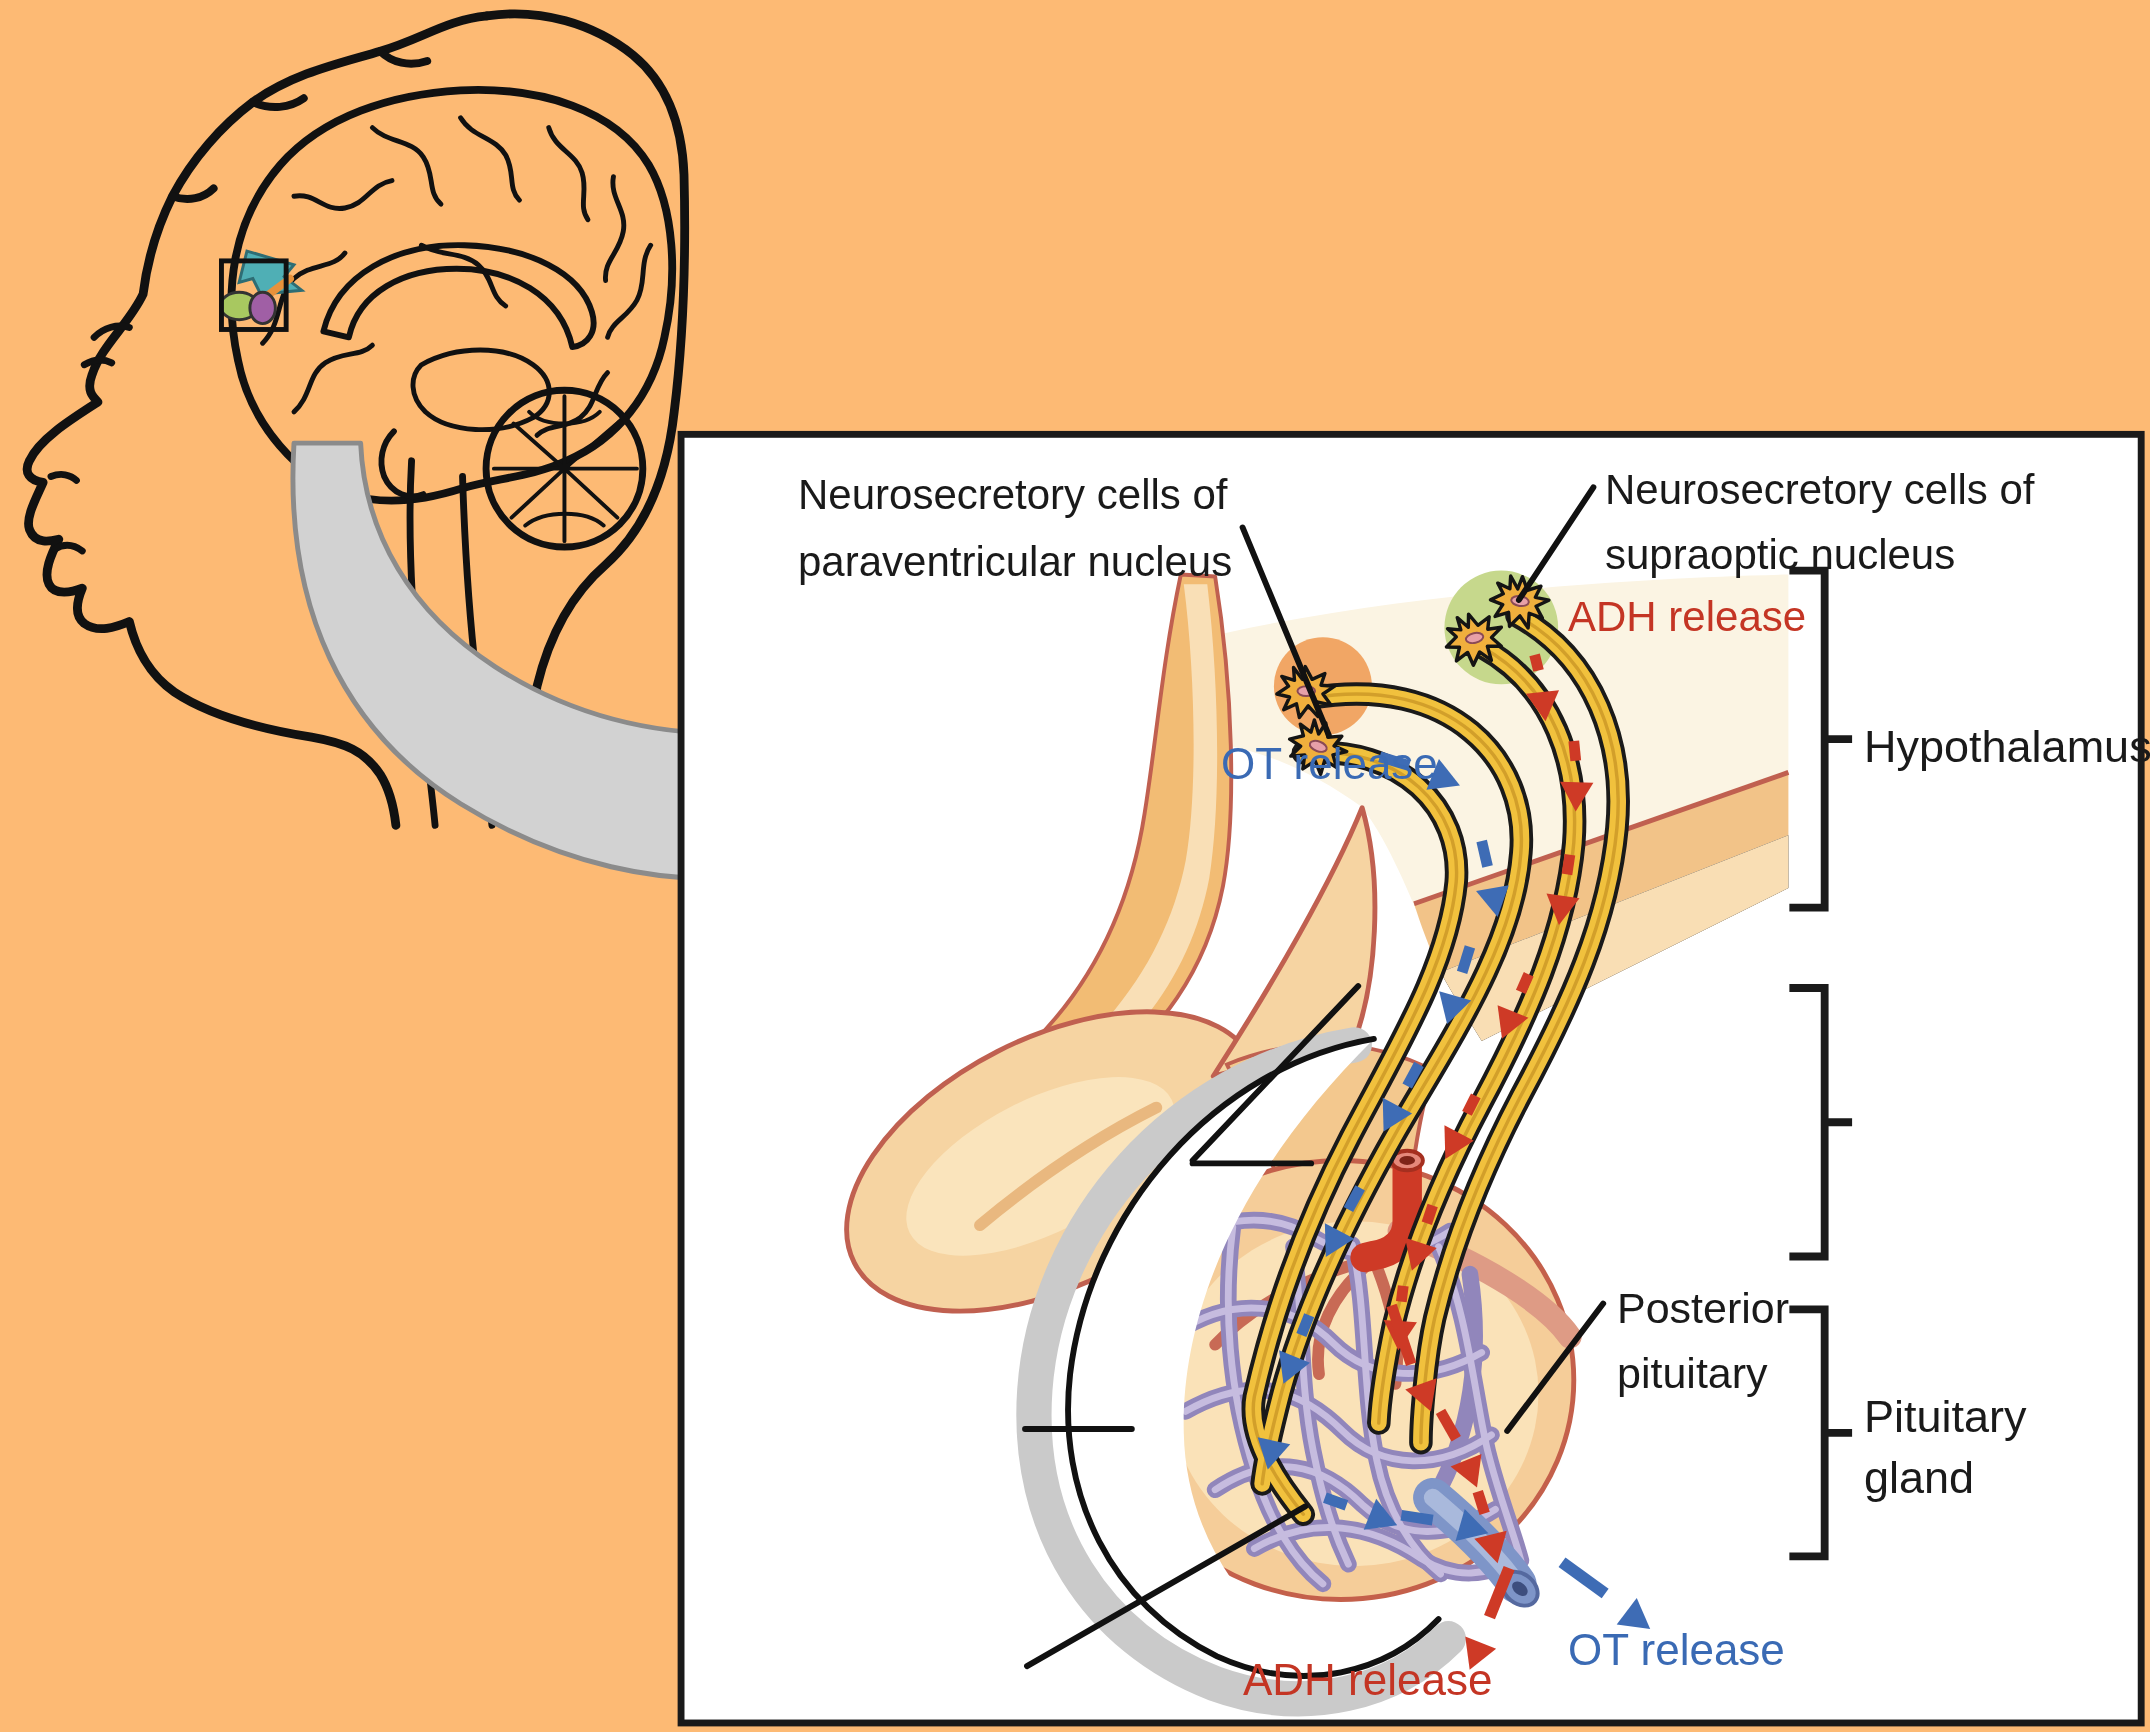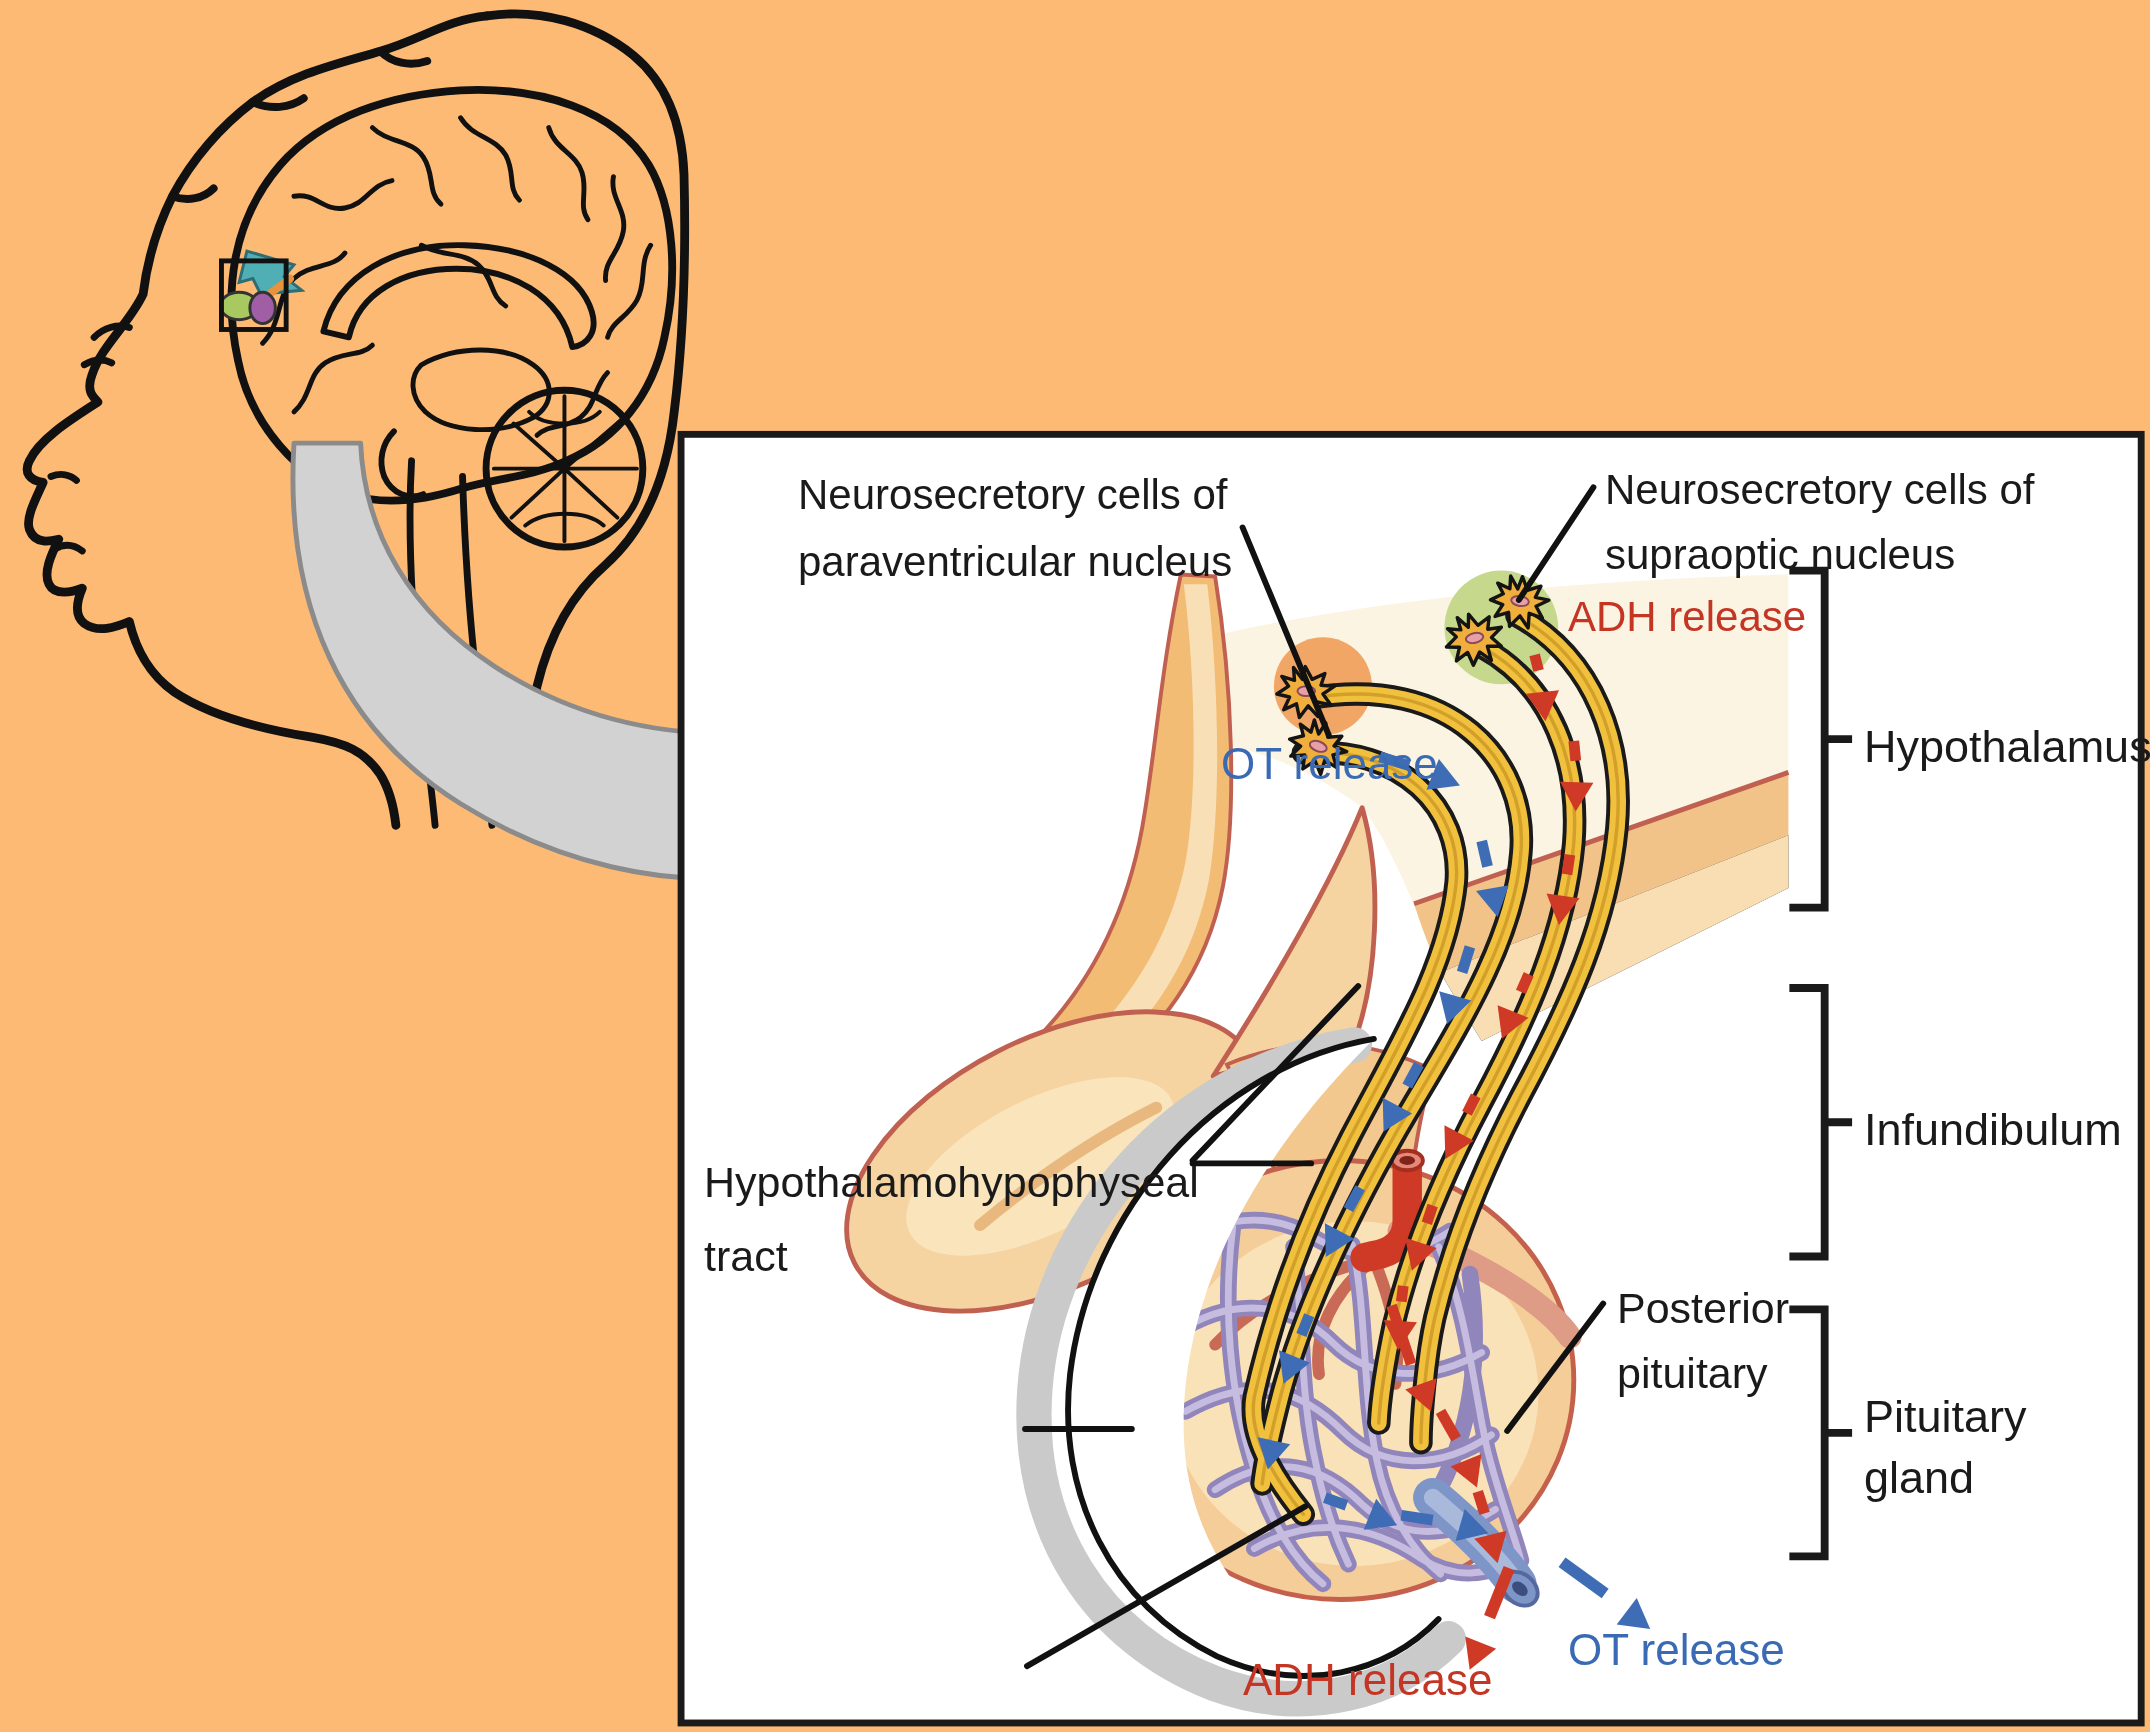--- a/index.html
+++ b/index.html
@@ -319,27 +319,24 @@
 
 <div class="lbl" style="left:1605px;top:457px;line-height:65px;font-size:42px;">Neurosecretory cells of
 supraoptic nucleus</div>
 
 <div class="lbl red" style="left:1568px;top:586px;font-size:42px;">ADH release</div>
 
 <div class="lbl blue" style="left:1221px;top:733px;font-size:44px;">OT release</div>
 
 <div class="lbl big" style="left:1864px;top:716px;">Hypothalamus</div>
 
-<div class="lbl big" style="left:1864px;top:1099px;">Infundibulum</div>
 
 <div class="lbl big" style="left:1864px;top:1386px;line-height:61px;">Pituitary
 gland</div>
 
-<div class="lbl" style="left:704px;top:1145px;line-height:74px;">Hypothalamohypophyseal
-tract</div>
 
 
 
 <div class="lbl" style="left:1617px;top:1276px;line-height:65px;">Posterior
 pituitary</div>
 
 <div class="lbl red" style="left:1243px;top:1649px;font-size:44px;">ADH release</div>
 
 <div class="lbl blue" style="left:1568px;top:1619px;font-size:44px;">OT release</div>
 

